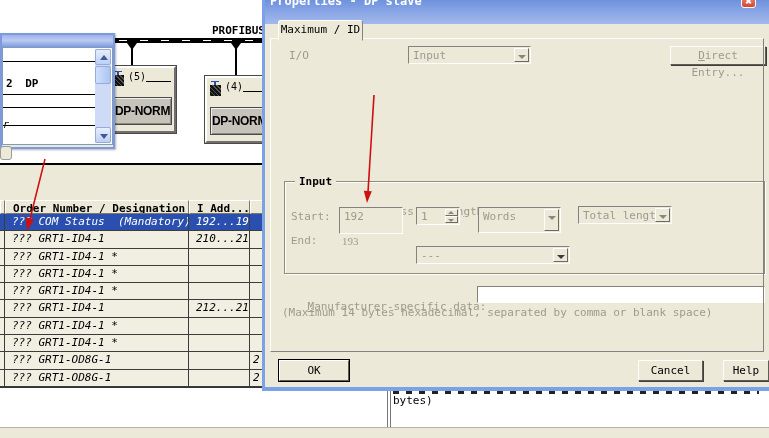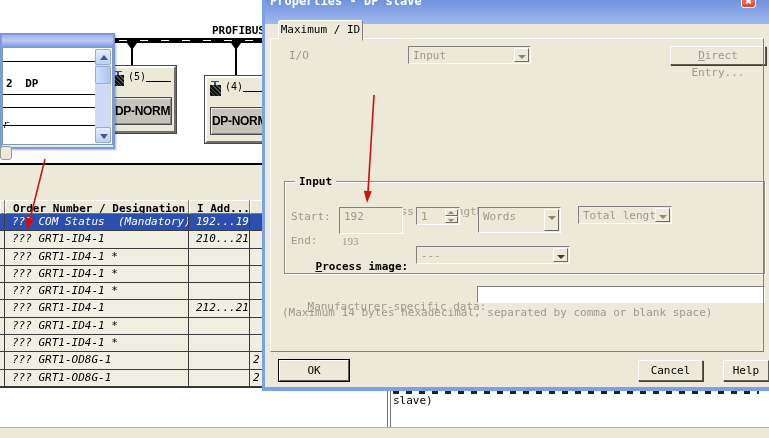--- a/index.html
+++ b/index.html
@@ -238,21 +238,21 @@
       <div class="cell c1">??? GRT1-OD8G-1</div>
     <div class="cell c2"></div>
       <div class="cell c3">2</div>
   </div>
 </div>
 
 <div class="abs" id="below-left"></div>
 <div class="abs" id="pane-divider"></div>
 <div class="abs" id="below-right"></div>
 <div class="abs" id="obscured-line"></div>
-<div class="lbl" id="rack-text">slave)</div>
+<div class="lbl" id="rack-text">bytes)</div>
 <div class="abs" id="bottom-strip"></div>
 
 <div class="abs" id="dialog">
   <div id="dlg-titlebar">
     <span id="dlg-title">Properties - DP slave</span>
     <div id="dlg-close">
         <div class="x1"></div>
         <div class="x2"></div>
       </div>
   </div>
@@ -310,23 +310,20 @@
   <div class="sunken" style="left:313px;top:206px;width:94px;height:18px;">
     <span class="val gray">Total length</span>
     <div class="combo-btn">
         <div class="arr"></div>
       </div>
   </div>
 
   <div class="lbl gray" style="left:26px;top:235px;font-family:Liberation Mono, monospace;">End:</div>
   <div class="lbl gray" style="left:77px;top:235px;font-family:Liberation Serif, serif;">193</div>
 
-  <div class="lbl" style="left:24px;top:249px;font-weight:bold;">
-    <span></span><span class="hk">P</span><span>rocess image:</span>
-  </div>
   <div class="sunken" style="left:151px;top:246px;width:154px;height:18px;">
     <span class="val gray">---</span>
     <div class="combo-btn en">
         <div class="arr"></div>
       </div>
   </div>
 
   <div class="lbl gray" style="left:16px;top:289px;text-align:right;">
     <span></span><span class="hk">M</span><span>anufacturer-specific data:</span>
   </div>

